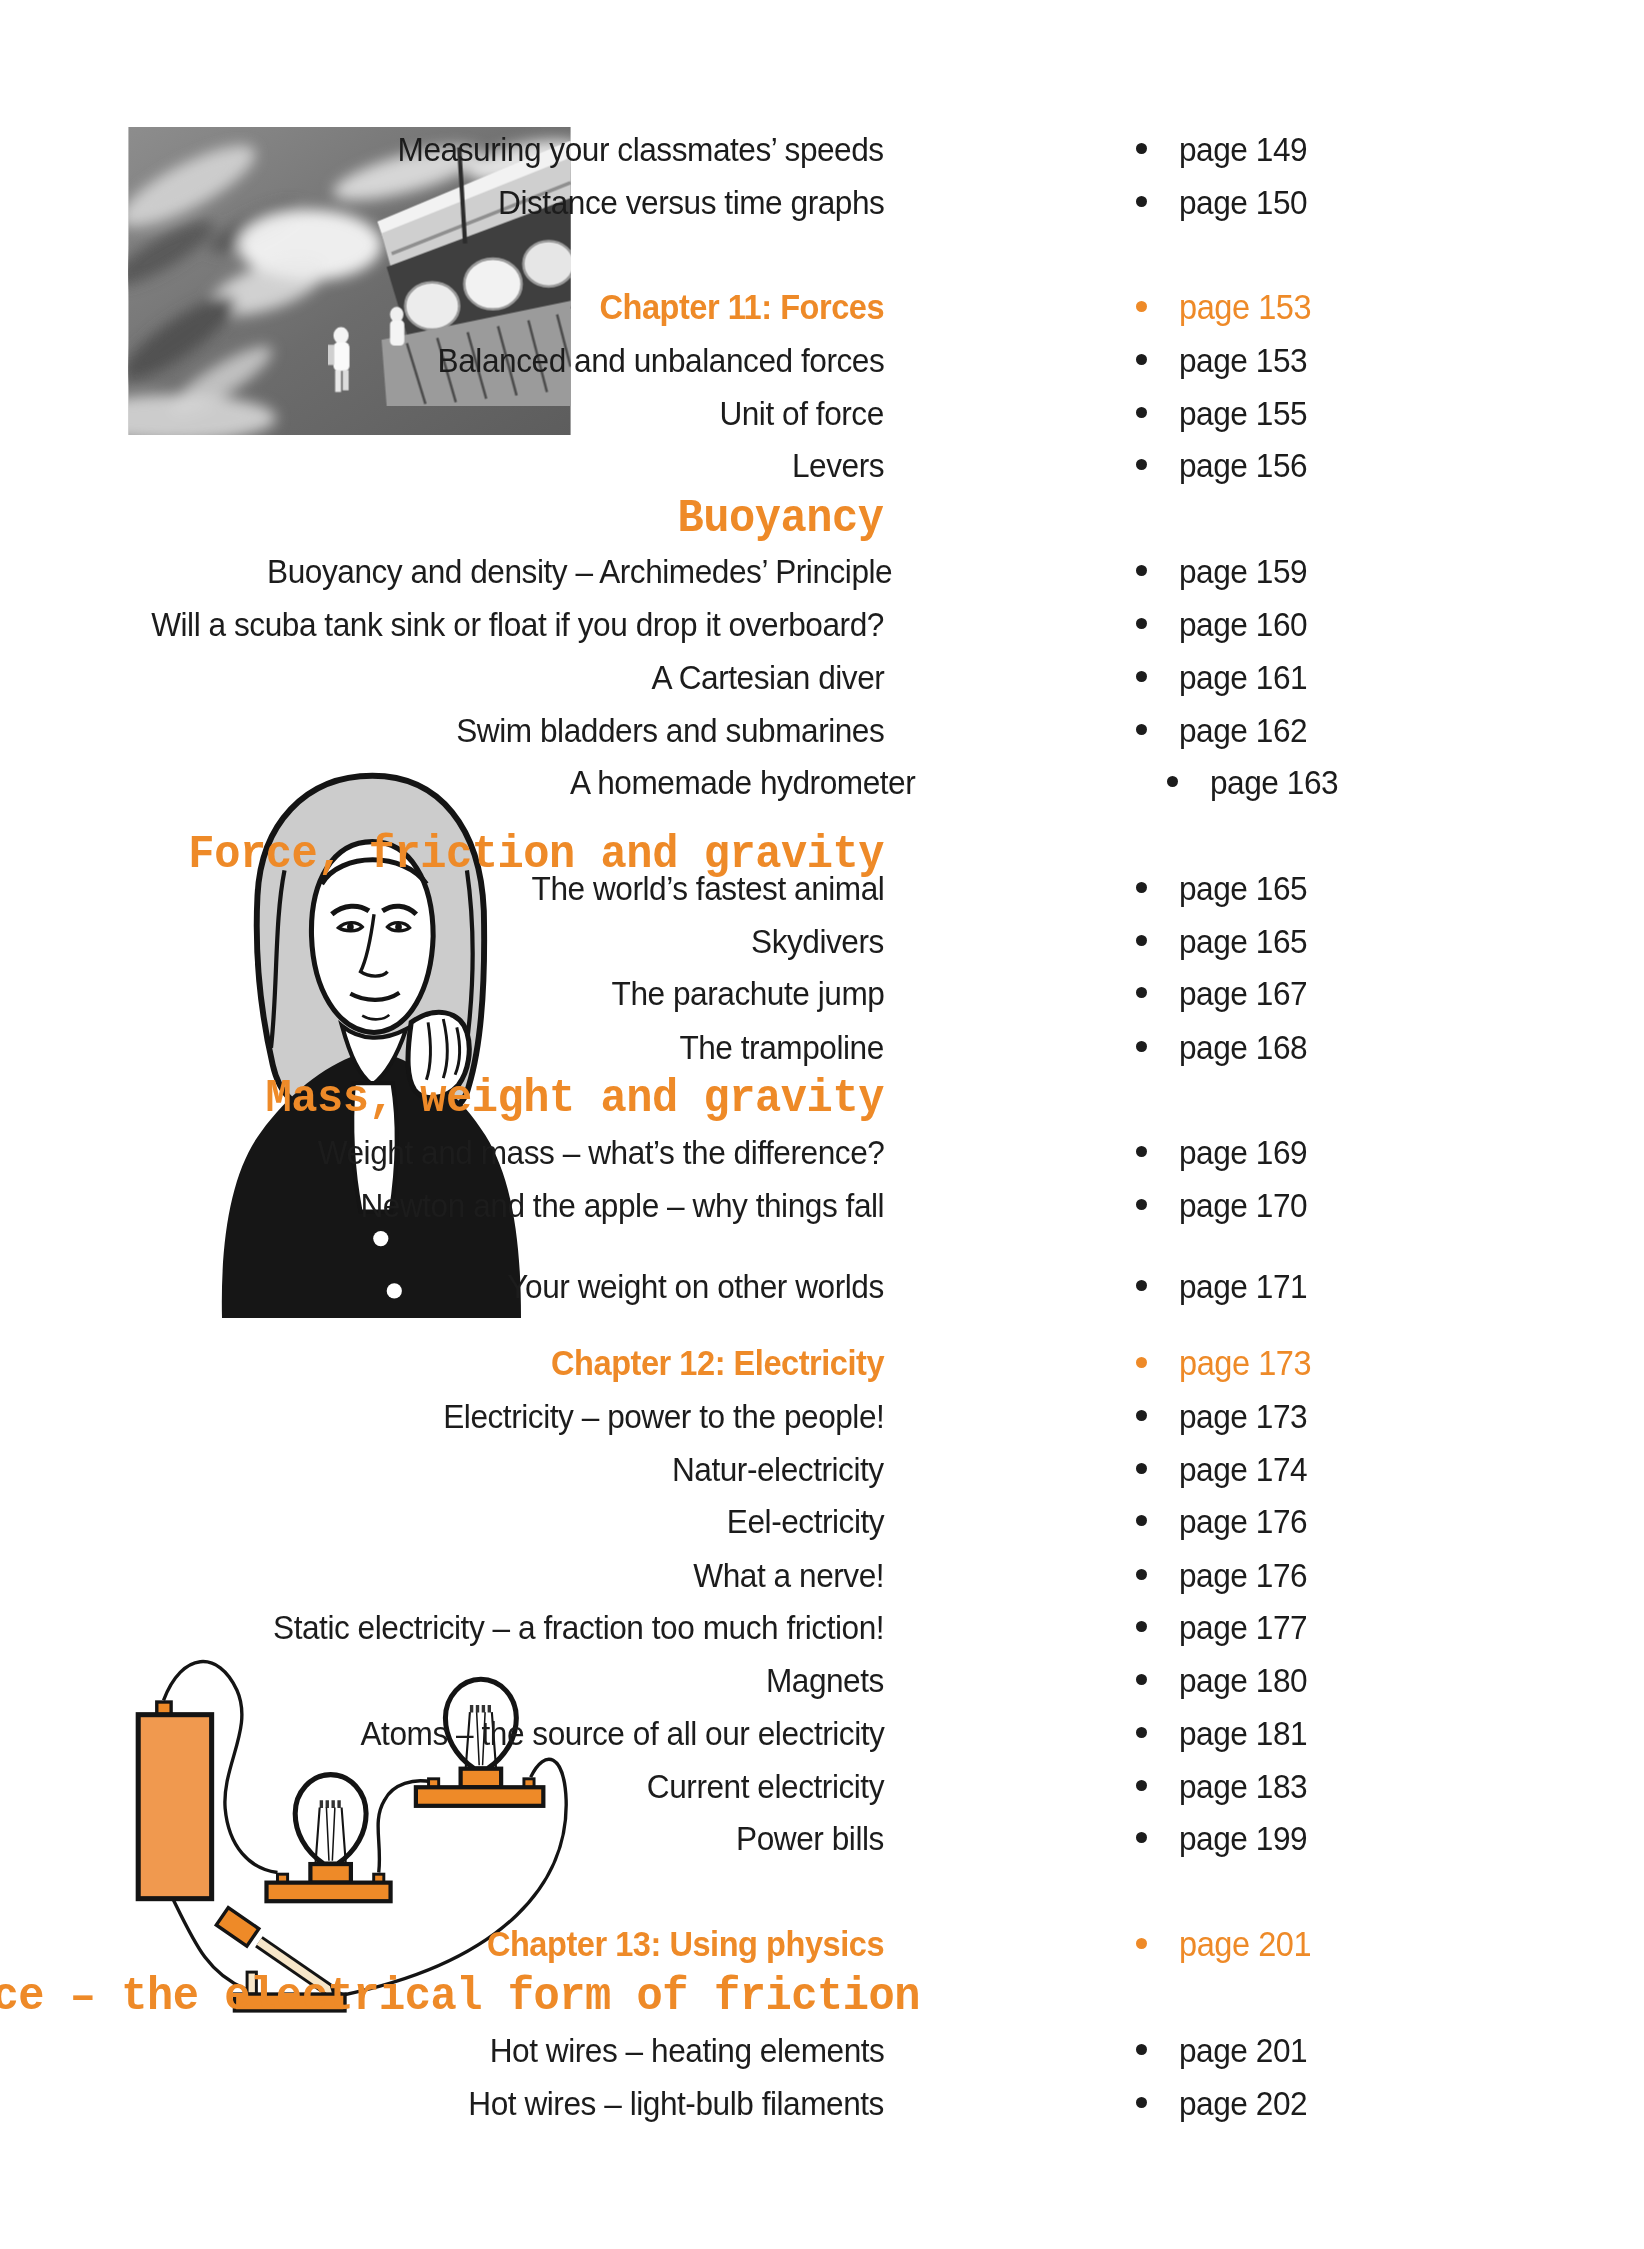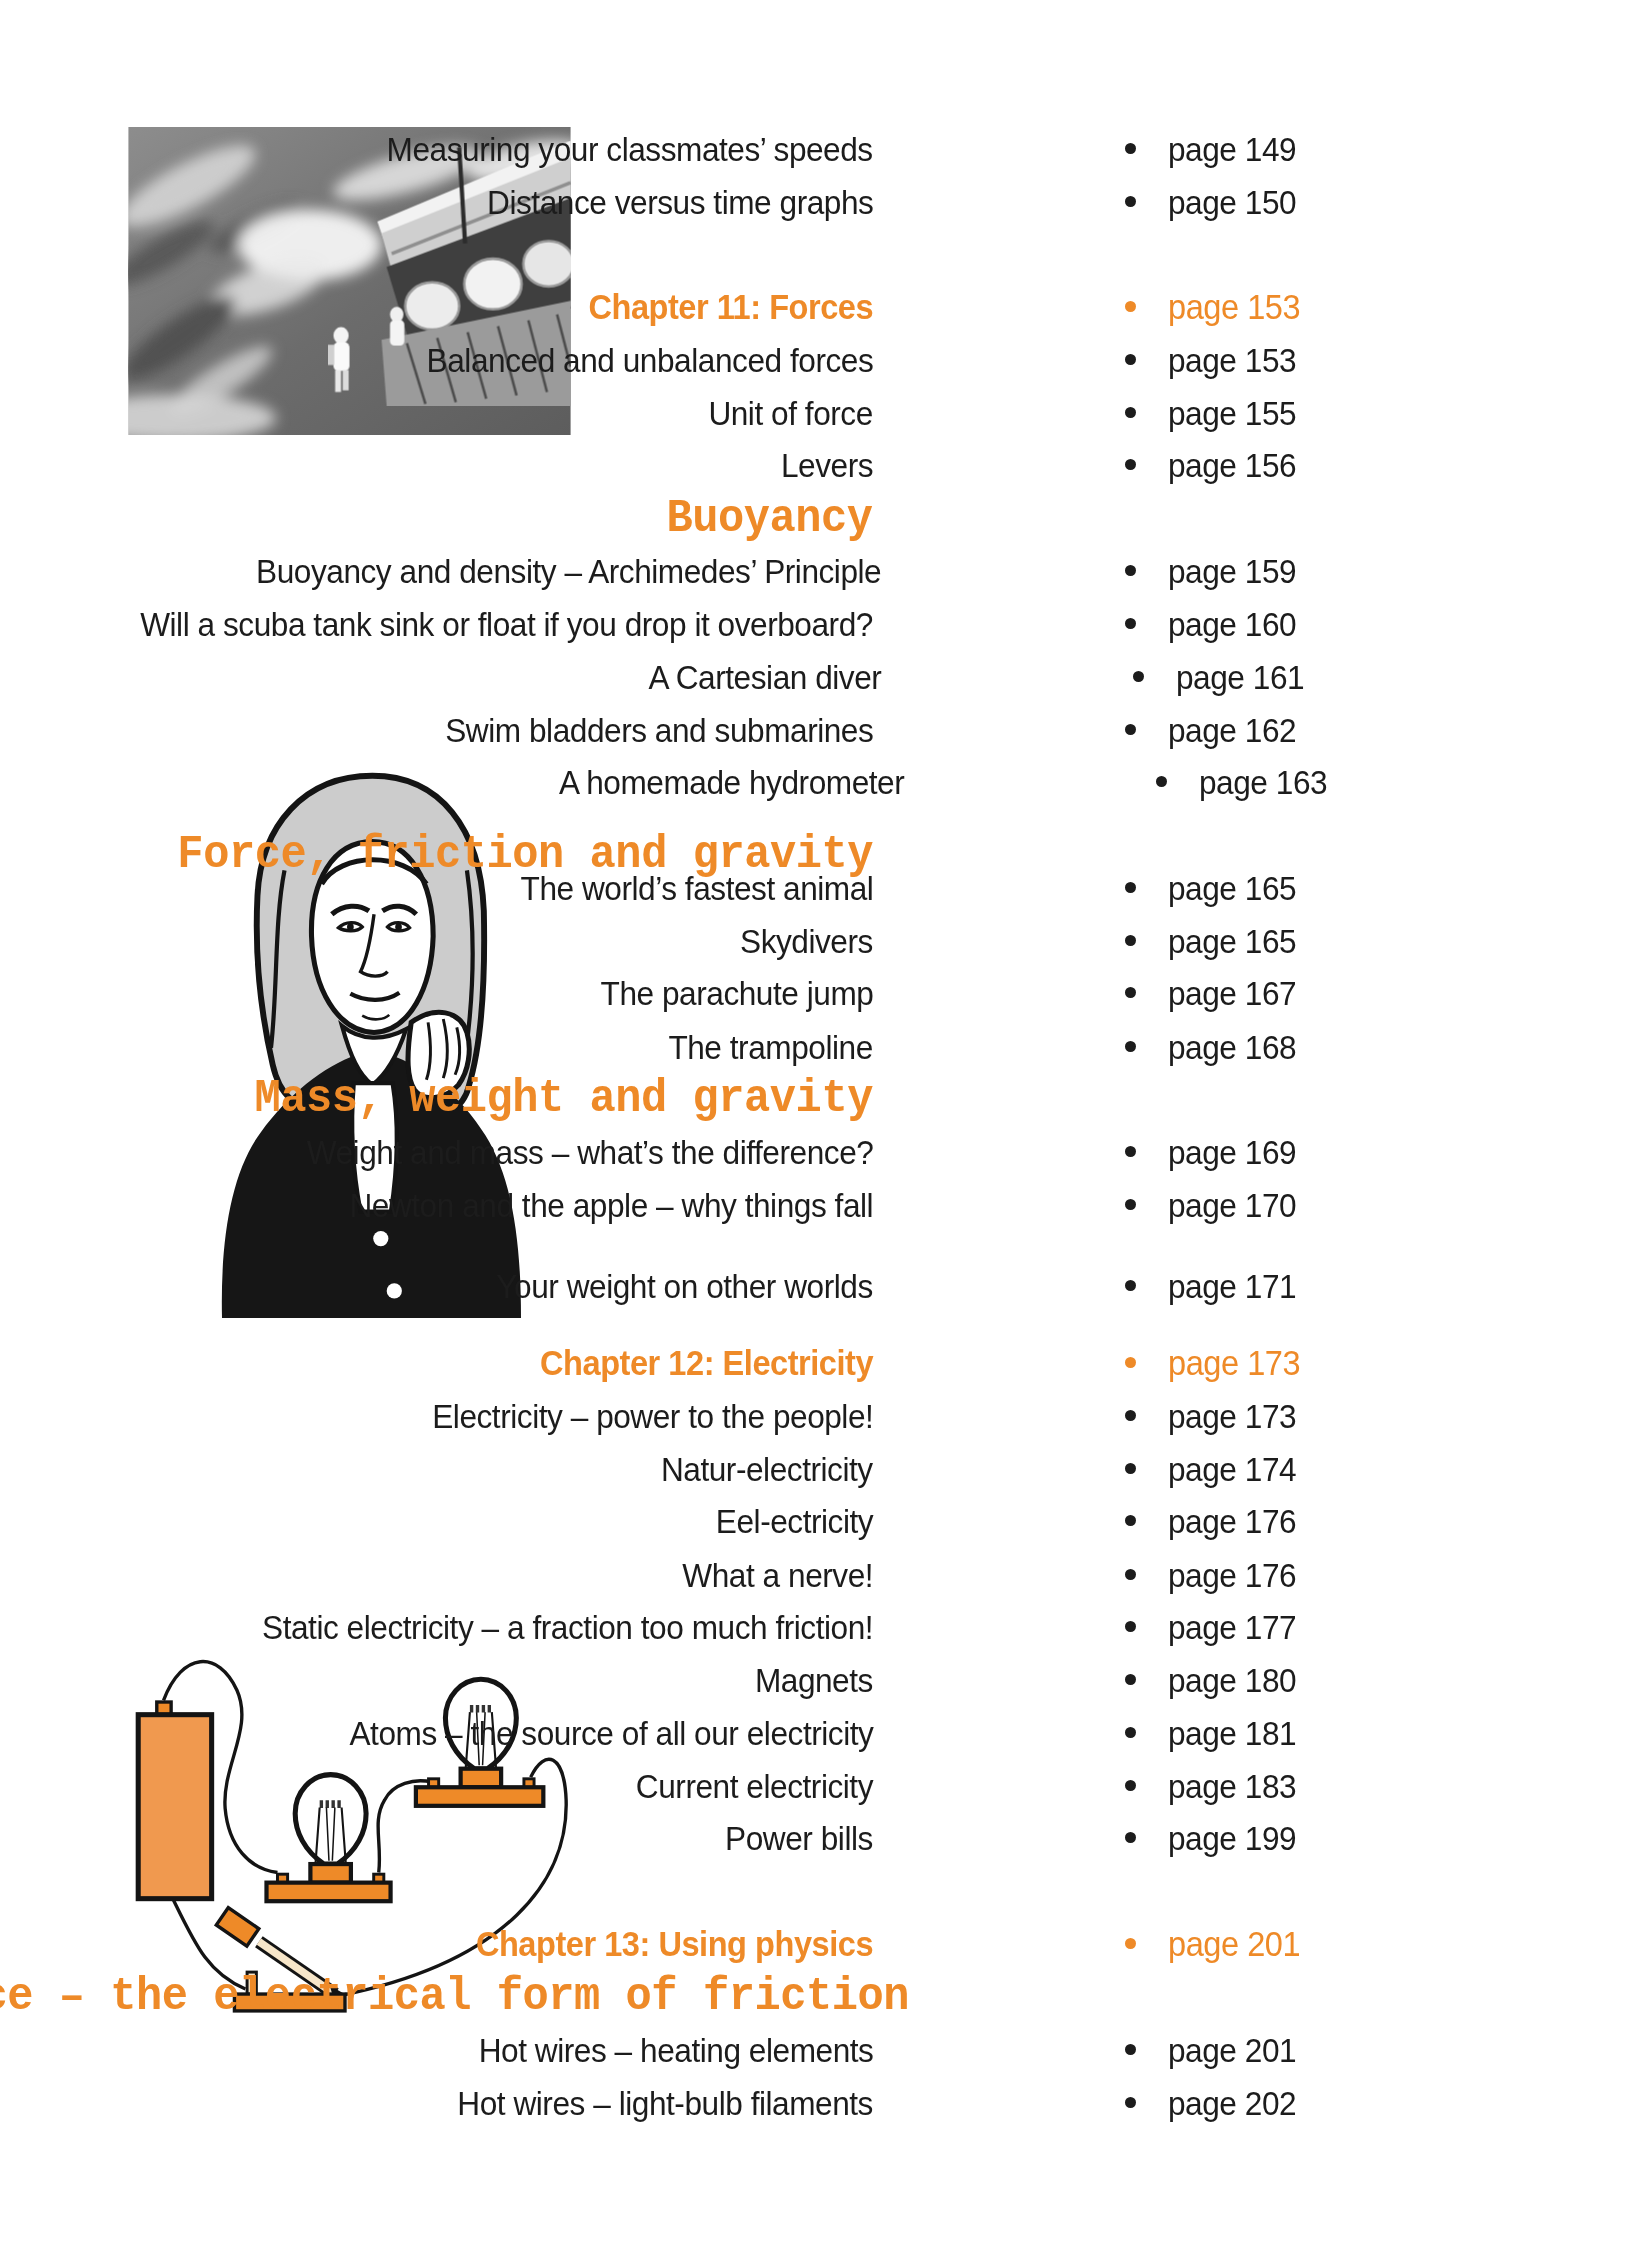--- a/index.html
+++ b/index.html
@@ -9,21 +9,21 @@
     font-family:"Liberation Sans", sans-serif;
     position:relative;overflow:hidden;
     --accent:#ee8a28;--ink:#1c1c1c;--battery:#f0994f;--lever:#f7e6c9;
   }
   #page{position:absolute;inset:0;}
   figure{margin:0;padding:0;position:absolute;}
   #photo{left:128px;top:127px;width:443px;height:308px;}
   #newton{left:215px;top:769px;width:313px;height:549px;}
   #circuit{left:110px;top:1648px;width:524px;height:422px;}
 
-  .row{position:absolute;left:5px;width:1424px;height:52px;line-height:52px;
+  .row{position:absolute;left:16px;width:1424px;height:52px;line-height:52px;
        font-size:34px;letter-spacing:-0.5px;color:var(--ink);}
   .row .title{position:absolute;right:556px;top:0;white-space:nowrap;
        transform:scaleX(0.93);transform-origin:100% 50%;}
   .row .dot{position:absolute;left:1120px;top:20px;width:11px;height:11px;
        border-radius:50%;background:var(--ink);}
   .row .pageref{position:absolute;left:1163px;top:0;white-space:nowrap;
        transform:scaleX(0.93);transform-origin:0 50%;}
   .row.chapter{font-size:35px;}
   .row.chapter .title{font-weight:700;color:var(--accent);}
   .row.chapter .pageref{color:var(--accent);}
@@ -218,21 +218,21 @@
       <div class="row entry" style="top: 545px; padding-left: 8px;">
         <span class="title">Buoyancy and density – Archimedes’ Principle</span>
         <span class="dot"></span>
         <span class="pageref">page 159</span>
       </div>
       <div class="row entry" style="top: 598px;">
         <span class="title">Will a scuba tank sink or float if you drop it overboard?</span>
         <span class="dot"></span>
         <span class="pageref">page 160</span>
       </div>
-      <div class="row entry" style="top: 651px; margin-left: 8px;">
+      <div class="row entry" style="top: 651px;">
         <span class="title">A Cartesian diver</span>
         <span class="dot"></span>
         <span class="pageref">page 161</span>
       </div>
       <div class="row entry" style="top: 704px;">
         <span class="title">Swim bladders and submarines</span>
         <span class="dot"></span>
         <span class="pageref">page 162</span>
       </div>
       <div class="row entry" style="top: 756px; margin-left: 31px;">

